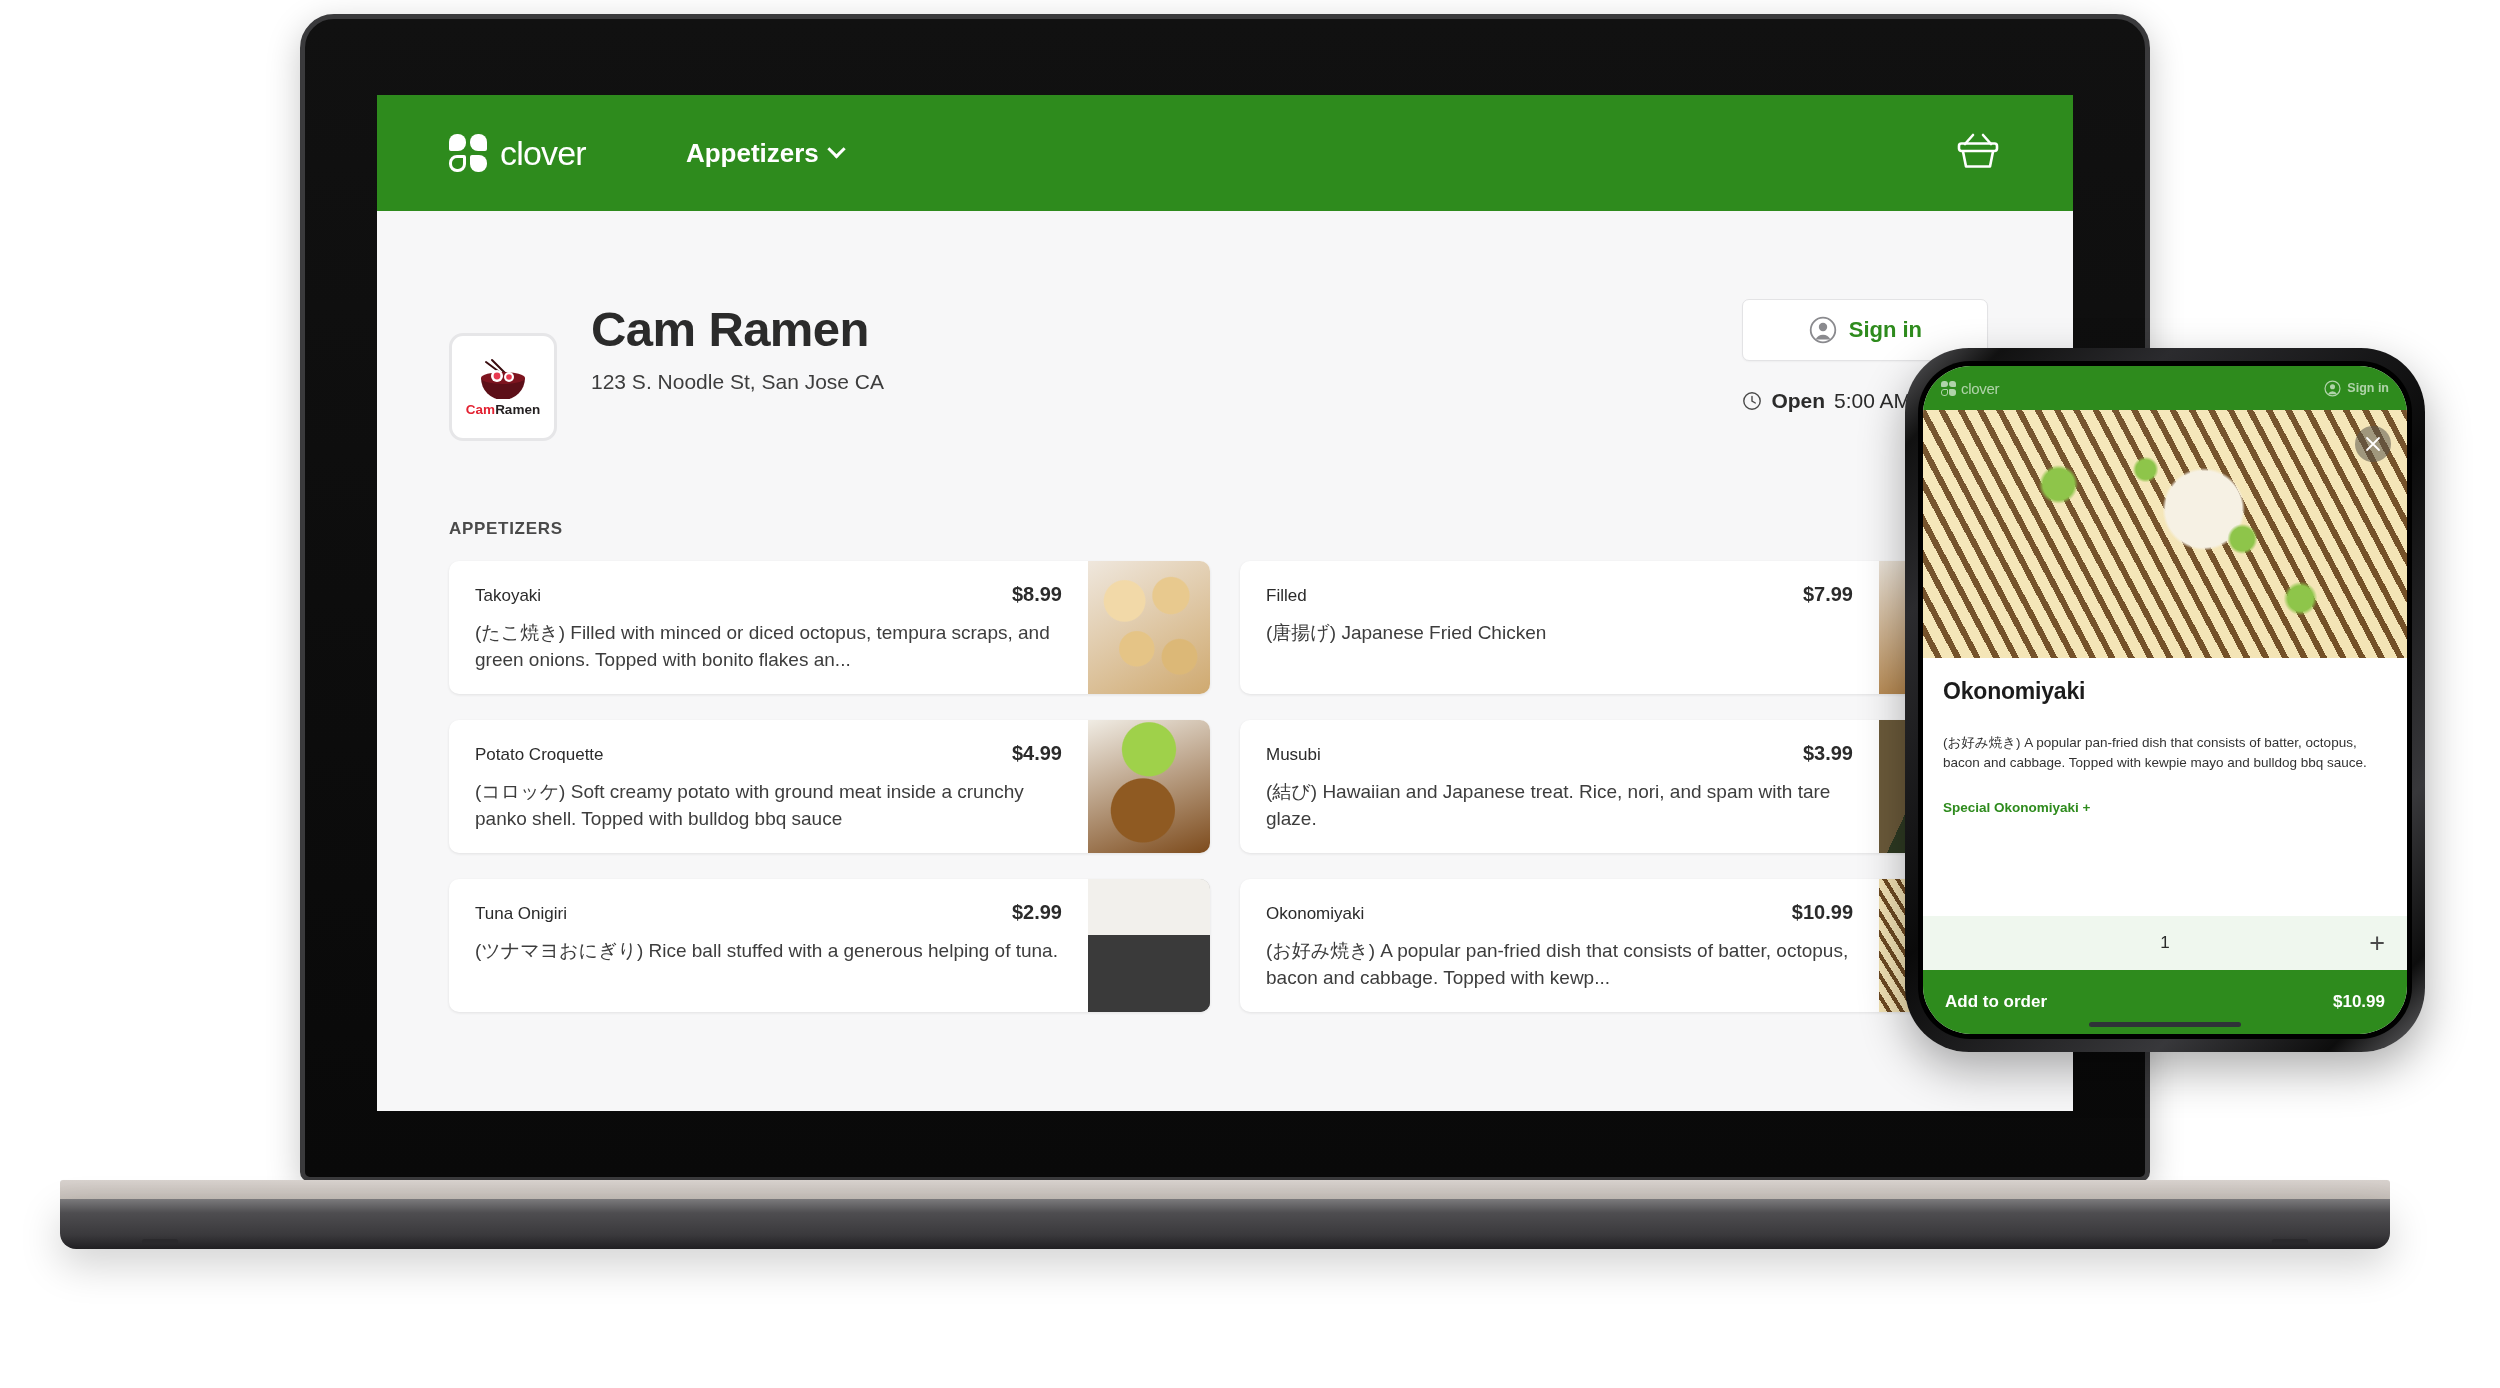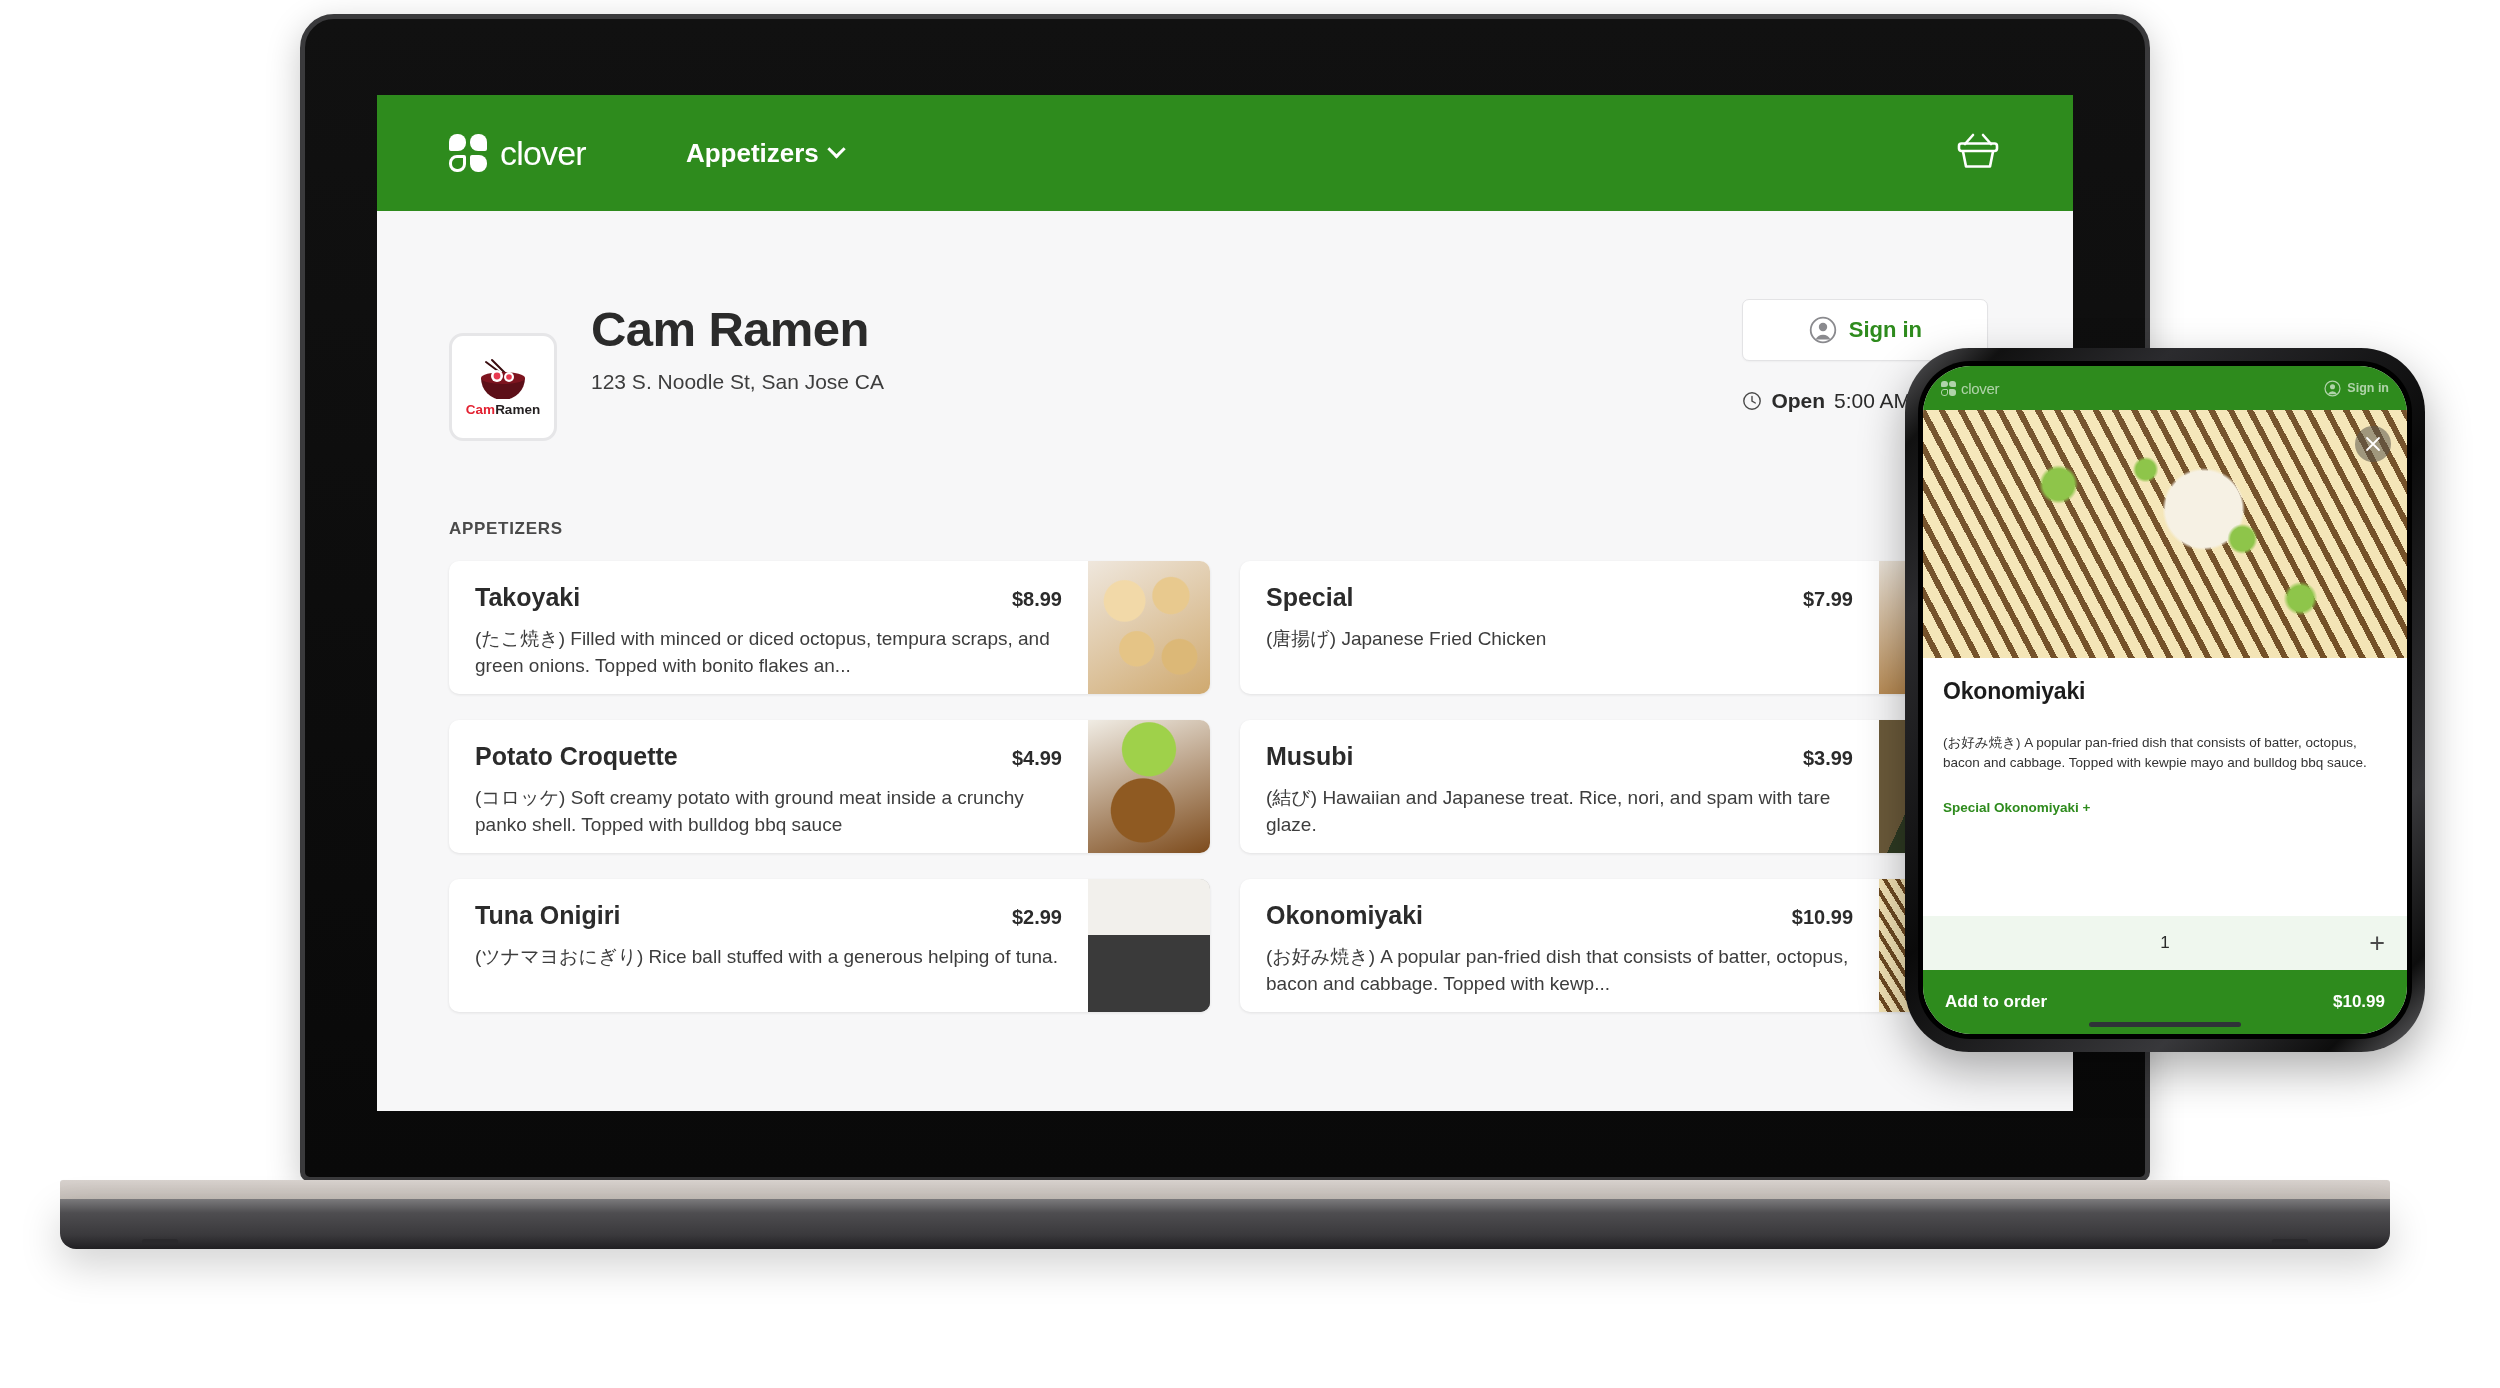--- a/index.html
+++ b/index.html
@@ -99,21 +99,21 @@
     margin-top: 78px; font-size: 17px; font-weight: 700; color: #4a4a4a; letter-spacing: .7px;
   }
   .grid { margin-top: 22px; display: grid; grid-template-columns: 1fr 1fr; gap: 26px 30px; }
   .card {
     background: #fff; border-radius: 10px; height: 133px; position: relative;
     overflow: hidden; box-shadow: 0 1px 3px rgba(0,0,0,.09); cursor: pointer;
     display: flex;
   }
   .card-body { flex: 1; padding: 22px 26px 0 26px; min-width: 0; }
   .card-top { display: flex; align-items: baseline; gap: 14px; }
-  .card-name { font-size: 25px; color: #2b2b2b; font-weight: 700; }
+  .card-name { font-size: 17px; color: #2b2b2b; font-weight: 400; }
   .card-price { margin-left: auto; font-size: 20px; font-weight: 700; color: #2b2b2b; white-space: nowrap; }
   .card-desc {
     margin-top: 14px; font-size: 19px; line-height: 1.42; color: #3d3d3d;
     display: -webkit-box; -webkit-line-clamp: 2; -webkit-box-orient: vertical; overflow: hidden;
   }
   .card-img { width: 122px; flex: none; background-size: cover; background-position: center; }
 
   
   .img-takoyaki  { background:
       radial-gradient(circle at 30% 30%, #f2d9a8 0 16%, transparent 17%),
@@ -295,21 +295,21 @@
                   <div class="card-price">$8.99</div>
                 </div>
                 <div class="card-desc">(たこ焼き) Filled with minced or diced octopus, tempura scraps, and green onions. Topped with bonito flakes an...</div>
               </div>
               <div class="card-img img-takoyaki"></div>
             </div>
 
             <div class="card">
               <div class="card-body">
                 <div class="card-top">
-                  <div class="card-name">Special</div>
+                  <div class="card-name">Filled</div>
                   <div class="card-price">$7.99</div>
                 </div>
                 <div class="card-desc">(唐揚げ) Japanese Fried Chicken</div>
               </div>
               <div class="card-img img-kaarage"></div>
             </div>
 
             <div class="card">
               <div class="card-body">
                 <div class="card-top">

